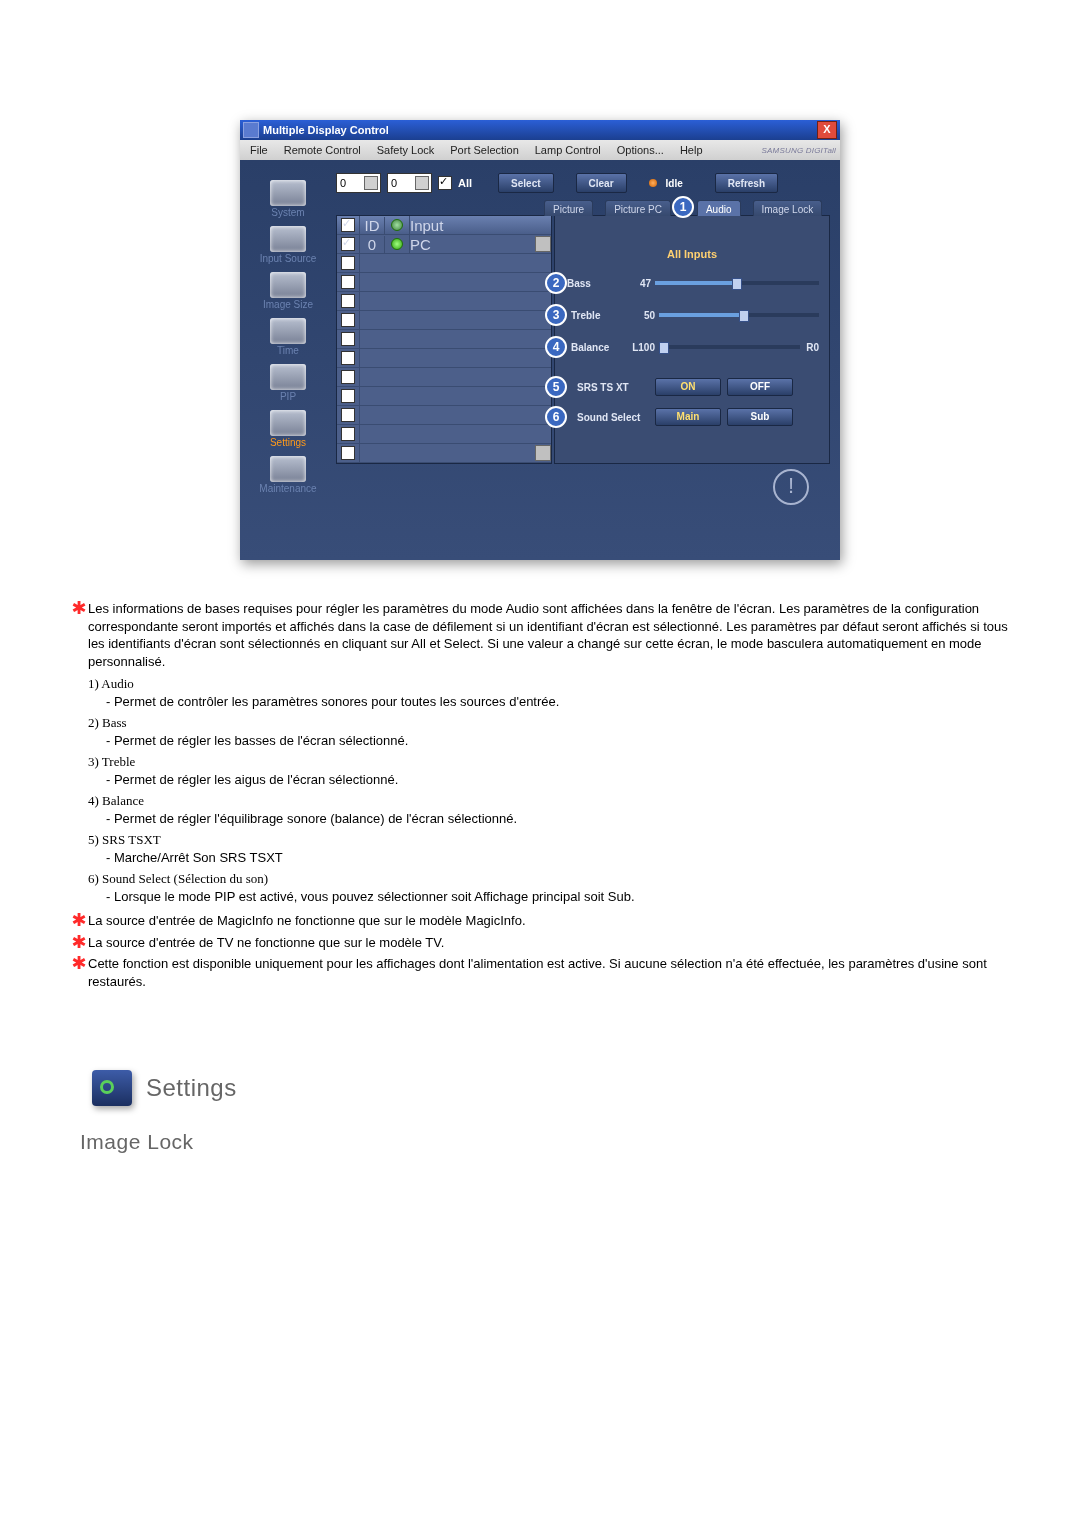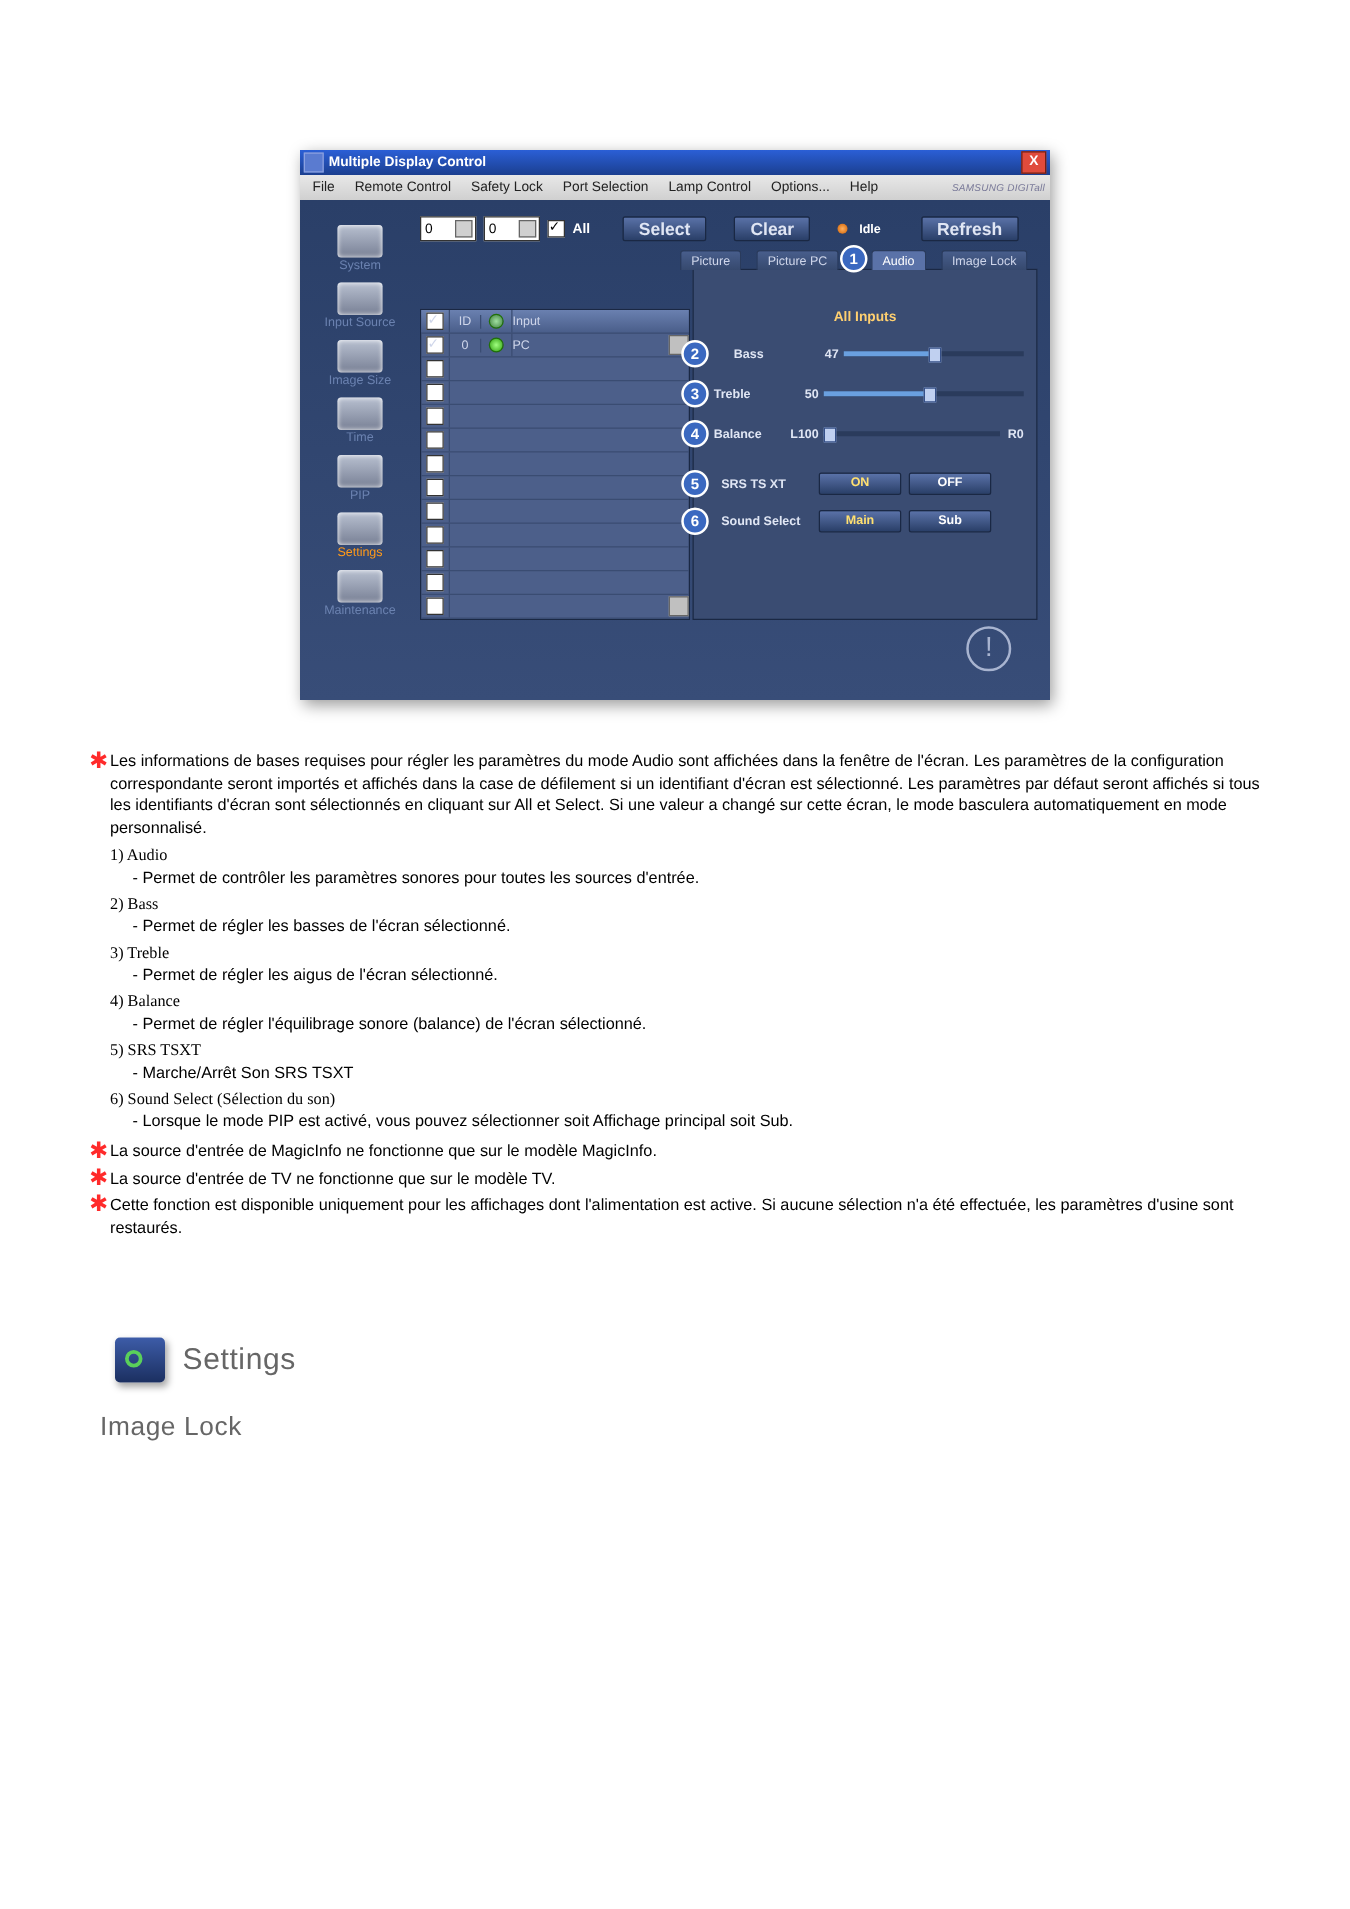--- a/index.html
+++ b/index.html
@@ -143,21 +143,21 @@
     color: #fff;
     font-size: 11px;
     font-weight: bold;
   }
   .btn {
     height: 18px;
     padding: 0 12px;
     background: linear-gradient(#5a72a8, #2a3f68);
     border: 1px solid #1a2844;
     color: #e0e6f4;
-    font-size: 14px;
+    font-size: 10px;
     font-weight: bold;
     display: flex;
     align-items: center;
     border-radius: 2px;
   }
   .idle-dot {
     width: 8px; height: 8px;
     border-radius: 50%;
     background: radial-gradient(#ffb060,#d06000);
     margin-right: 3px;
@@ -179,23 +179,22 @@
     border-bottom: none;
     border-radius: 3px 3px 0 0;
     margin-right: -1px;
   }
   .tab.active { background: #5a72a8; color: #fff; }
   .content-row { display: flex; gap: 2px; margin-top: -1px; }
   .table {
     width: 214px;
     border: 1px solid #1a2844;
     background: #4c5f8a;
-    font-size: 10px;
+    font-size: 15px;
     color: #cfd6ea;
-    margin-top: 32px;
   }
   .table .tr {
     display: flex;
     height: 18px;
     border-bottom: 1px solid #3a4c72;
     align-items: center;
   }
   .table .th { background: linear-gradient(#6a80b0,#4a5e8a); text-align: center; }
   .table .c1 { width: 22px; display:flex; align-items:center; justify-content:center; border-right:1px solid #3a4c72; height:100%; }
   .table .c2 { width: 24px; text-align:center; border-right:1px solid #3a4c72; }
@@ -518,21 +517,21 @@
                 </div>
                 <div class="scrollbtn" style="margin-left:auto"></div>
               </div>
           </div>
 
           <div class="panel">
             <div class="panel-heading">All Inputs</div>
 
             <div class="slider-row">
               <span class="circ neg">2</span>
-              <span class="lbl" style="margin-left:20px">Bass</span>
+              <span class="lbl" style="margin-left:0">Bass</span>
               <span class="val">47</span>
               <div class="slider">
                 <div class="fill" style="width:47%"></div>
                 <div class="thumb" style="left:47%"></div>
               </div>
             </div>
 
             <div class="slider-row">
               <span class="circ neg">3</span>
               <span class="lbl" style="margin-left:4px">Treble</span>

